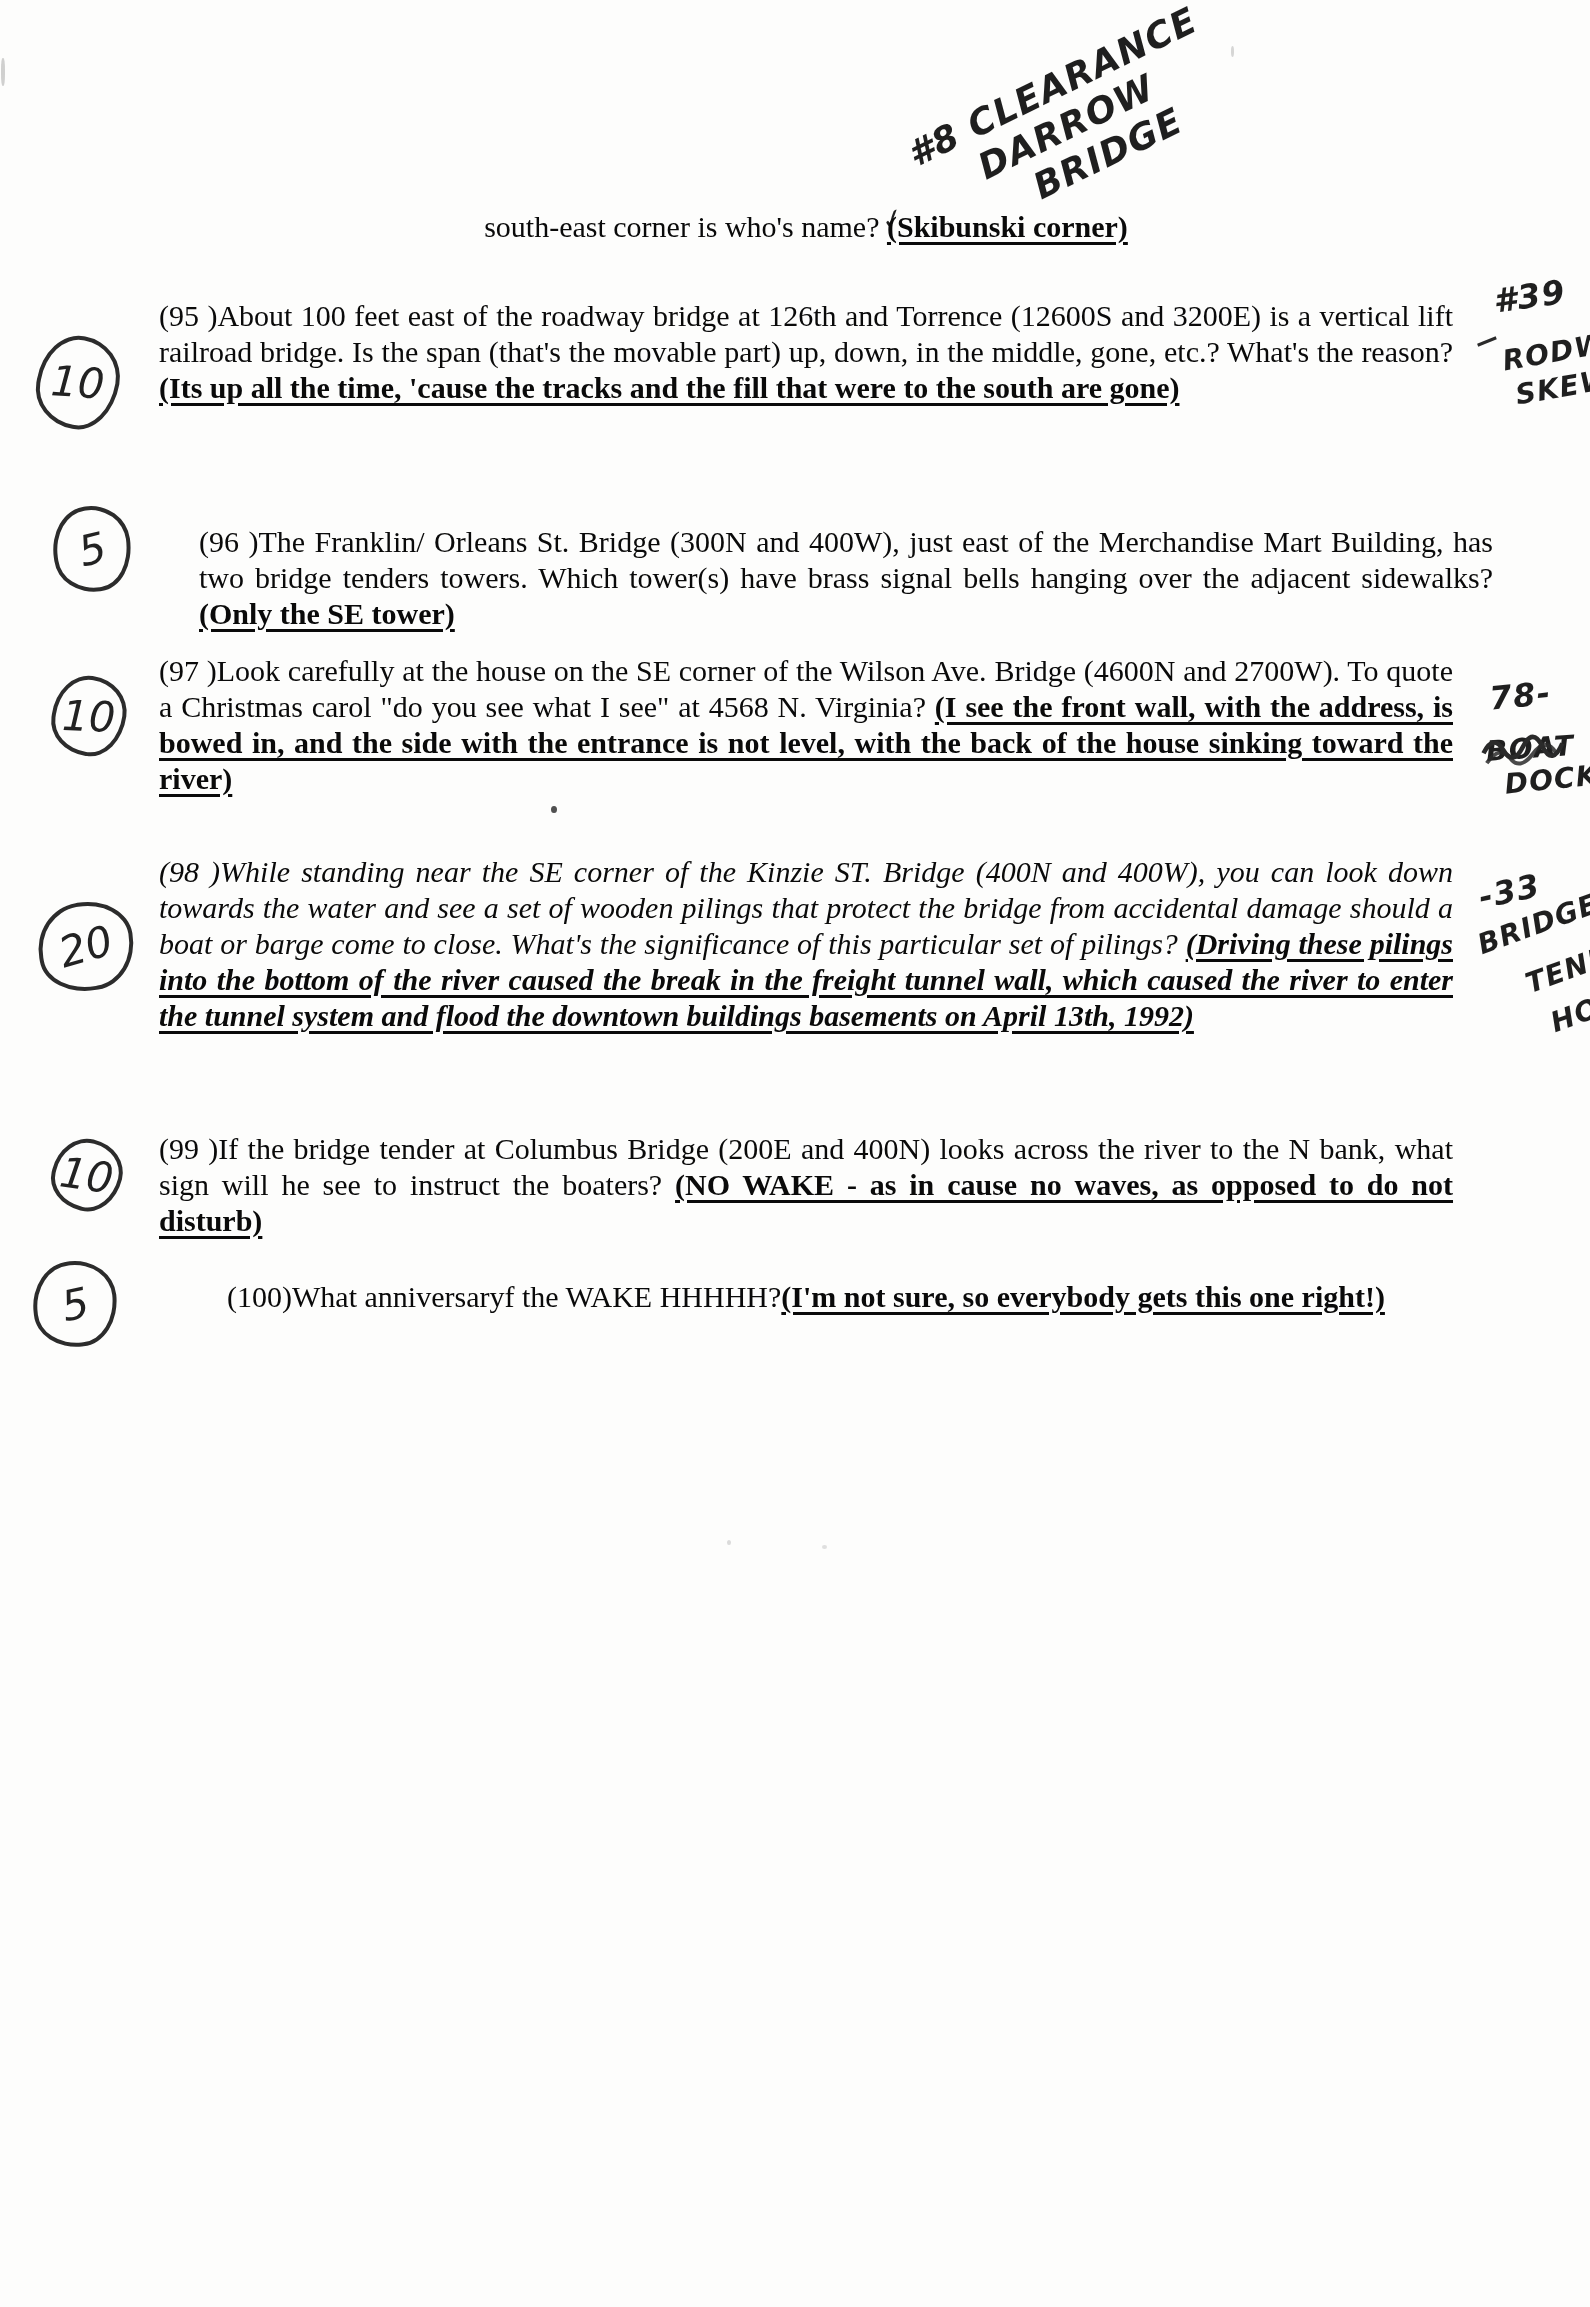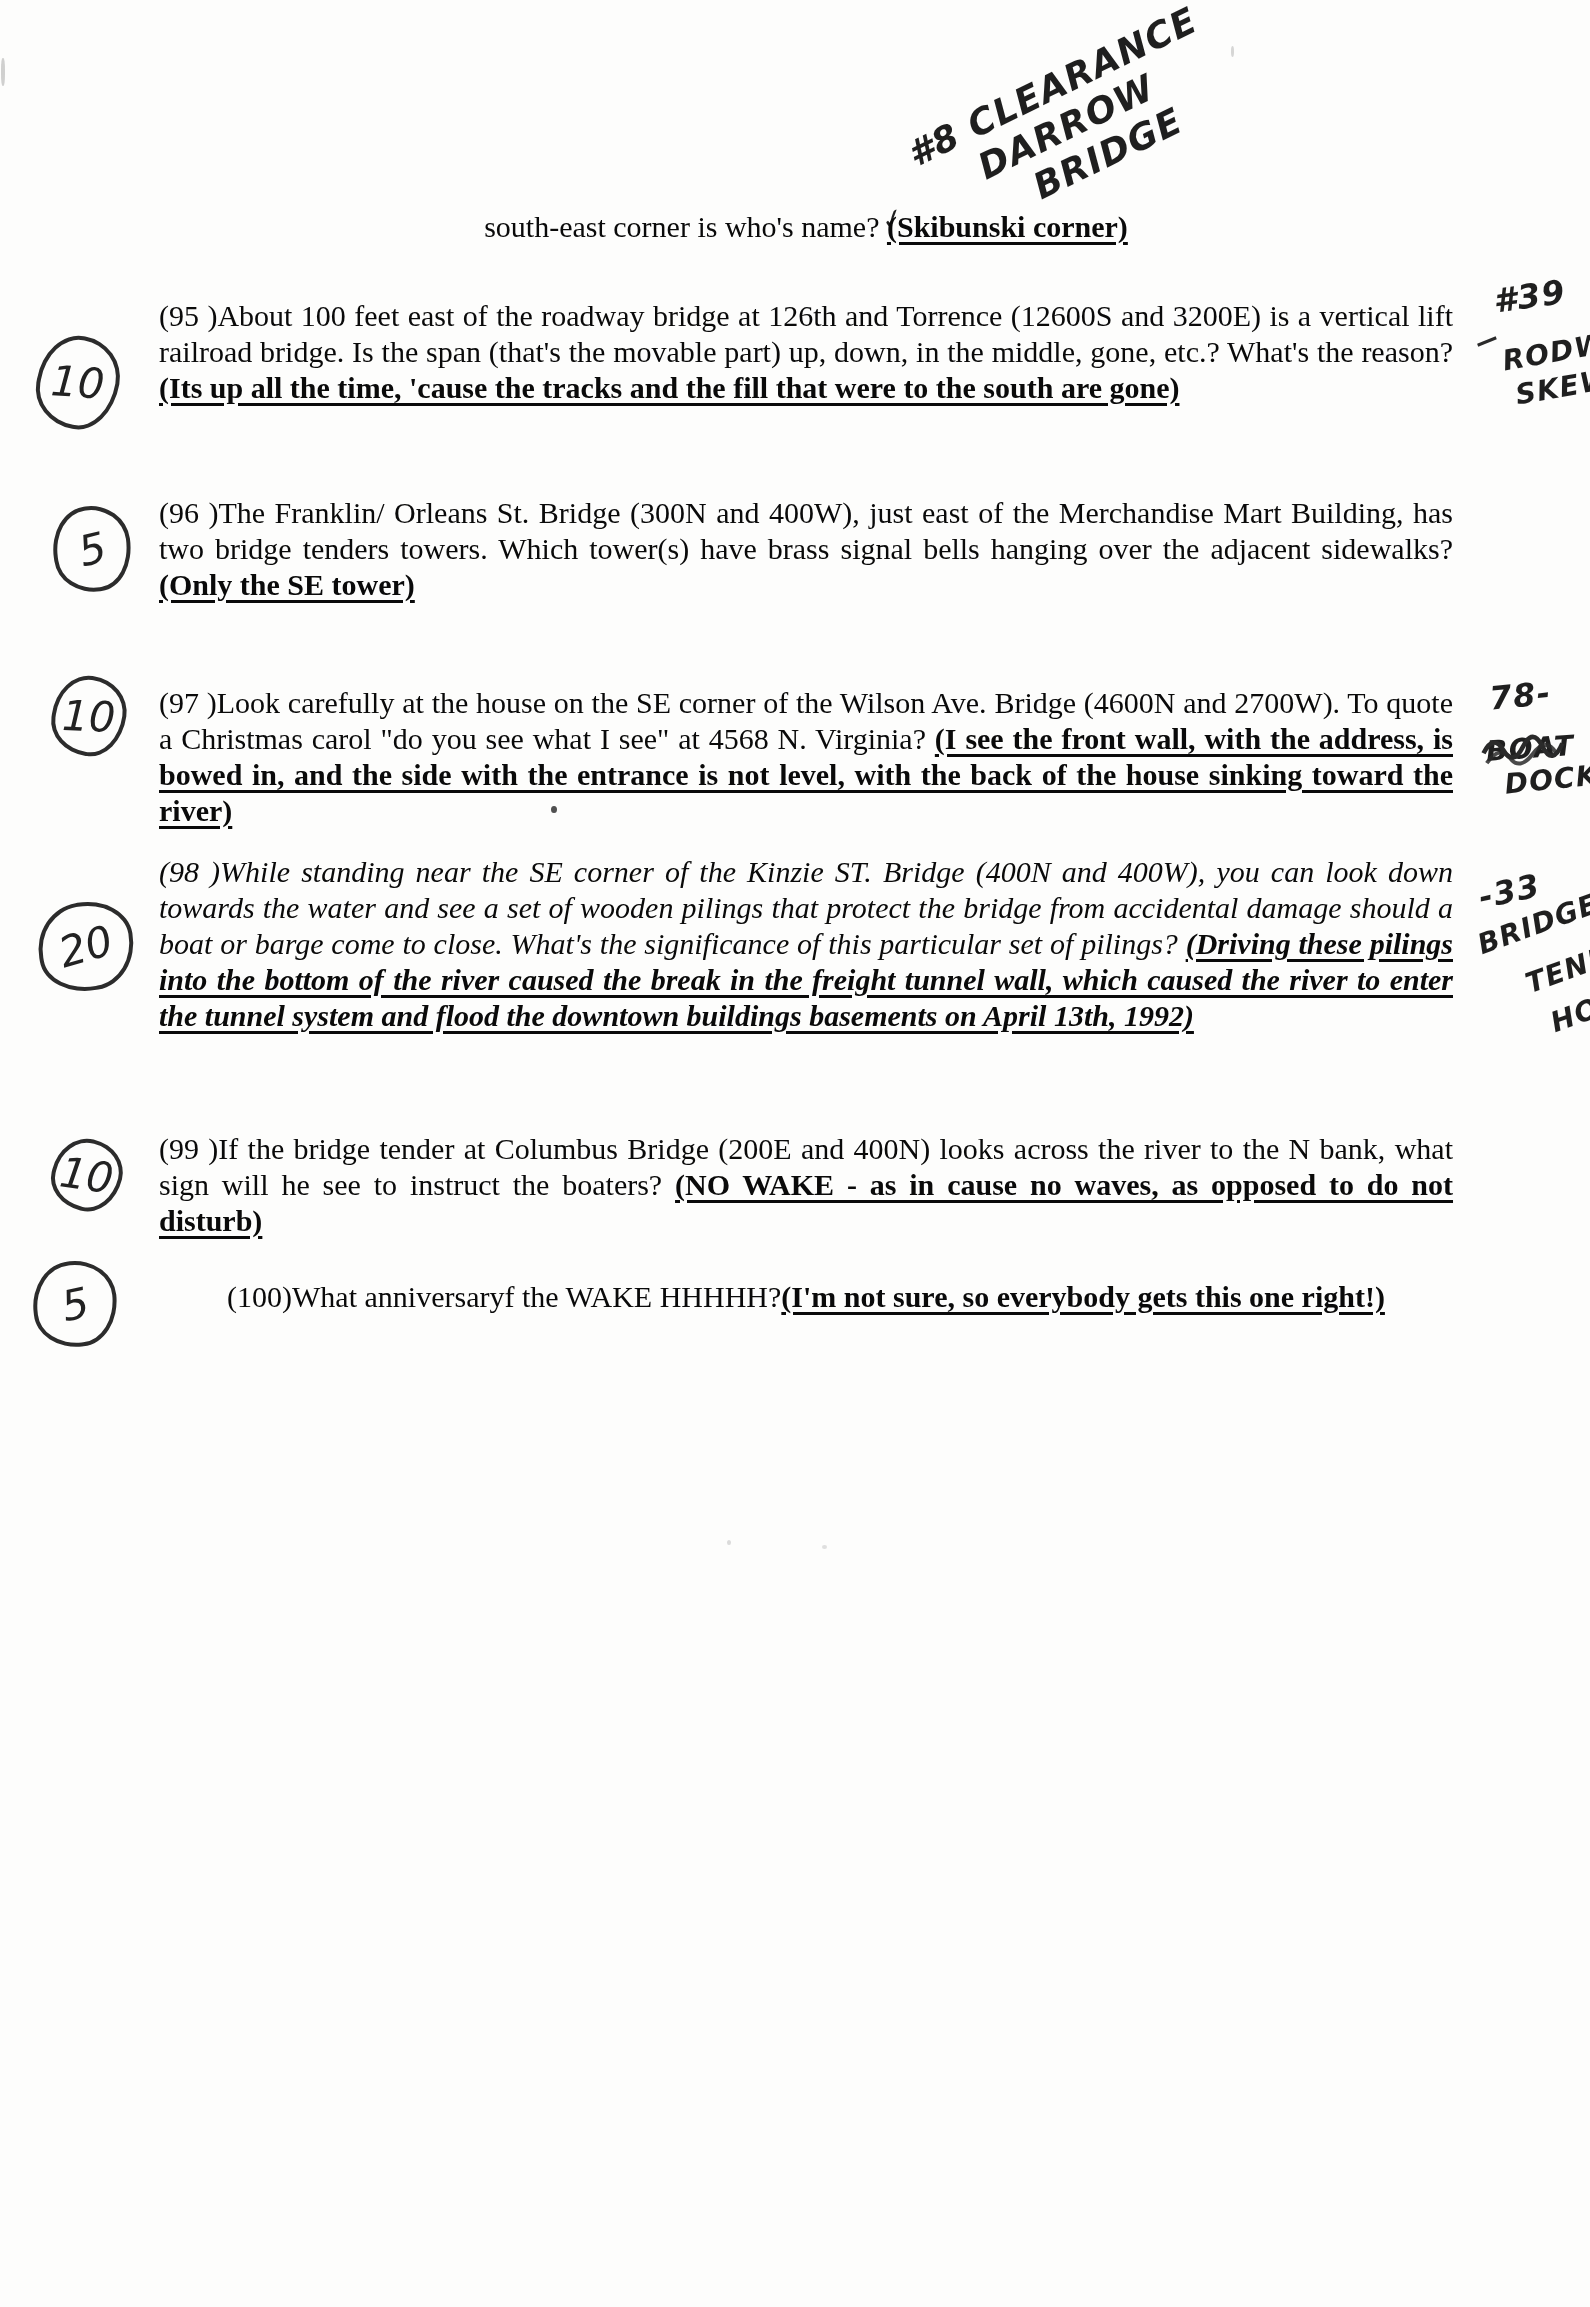--- a/index.html
+++ b/index.html
@@ -76,28 +76,28 @@
     <span>(95 )About 100 feet east of the roadway bridge at 126th and Torrence (12600S and 3200E) is a vertical lift railroad bridge. Is the span (that's the movable part) up, down, in the middle, gone, etc.? What's the  reason? </span><span class="answer">(Its up all the time, 'cause the tracks and the fill that were to the south are gone)</span>
   </p>
   <div class="score" style="left:37px;top:336px;width:74px;height:85px;transform:rotate(10deg);">
     <span class="score-num">10</span>
   </div>
   <div class="hw mnote" style="left:1491px;top:285px;font-size:33px;transform:rotate(-8deg);"><span>#39</span></div>
   <div class="dashmark" style="left:1477px;top:340px;width:20px;height:3.3px;transform:rotate(-22deg);"></div>
   <div class="hw mnote" style="left:1500px;top:345px;transform:rotate(-10deg);"><span>RODWAY</span></div>
   <div class="hw mnote" style="left:1513px;top:379px;transform:rotate(-10deg);"><span>SKEW</span></div>
 
-  <p class="q" style="top:495px;">
+  <p class="q" style="top:524px;margin-left:40px;">
     <span>(96 )The Franklin/ Orleans St. Bridge (300N and 400W), just east of the Merchandise Mart Building, has two bridge tenders towers. Which tower(s) have brass signal bells hanging over the adjacent sidewalks? </span><span class="answer">(Only the SE tower)</span>
   </p>
   <div class="score" style="left:53px;top:506px;width:70px;height:78px;transform:rotate(-8deg);">
     <span class="score-num">5</span>
   </div>
 
-  <p class="q" style="top:653px;margin-top:32px;">
+  <p class="q" style="top:653px;">
     <span>(97 )Look carefully at the house on the SE corner of the Wilson Ave. Bridge (4600N and 2700W). To quote a Christmas carol "do you see what I see" at 4568 N. Virginia? </span><span class="answer">(I see the front wall, with the address, is bowed in, and the side with the entrance is not level, with the back of the house sinking toward the river)</span>
   </p>
   <div class="score" style="left:52px;top:676px;width:66px;height:72px;transform:rotate(8deg);">
     <span class="score-num">10</span>
   </div>
   <div class="hw mnote" style="left:1488px;top:683px;font-size:32px;transform:rotate(-6deg);"><span>78-</span></div>
   <div class="hw mnote" style="left:1485px;top:735px;transform:rotate(-4deg);"><span>BOAT</span></div>
   <svg class="scribble" style="left:1480px;top:727px;" width="99" height="46" viewBox="0 0 150 70">
     <path d="M5,40 q15,-30 30,-5 t30,-5 t30,0 t30,-5" stroke="#2a2a2a" stroke-width="7" fill="none"></path>
     <path d="M10,55 q20,-28 35,-8 t35,-6 t35,-2" stroke="#2a2a2a" stroke-width="6" fill="none" opacity=".85"></path>

